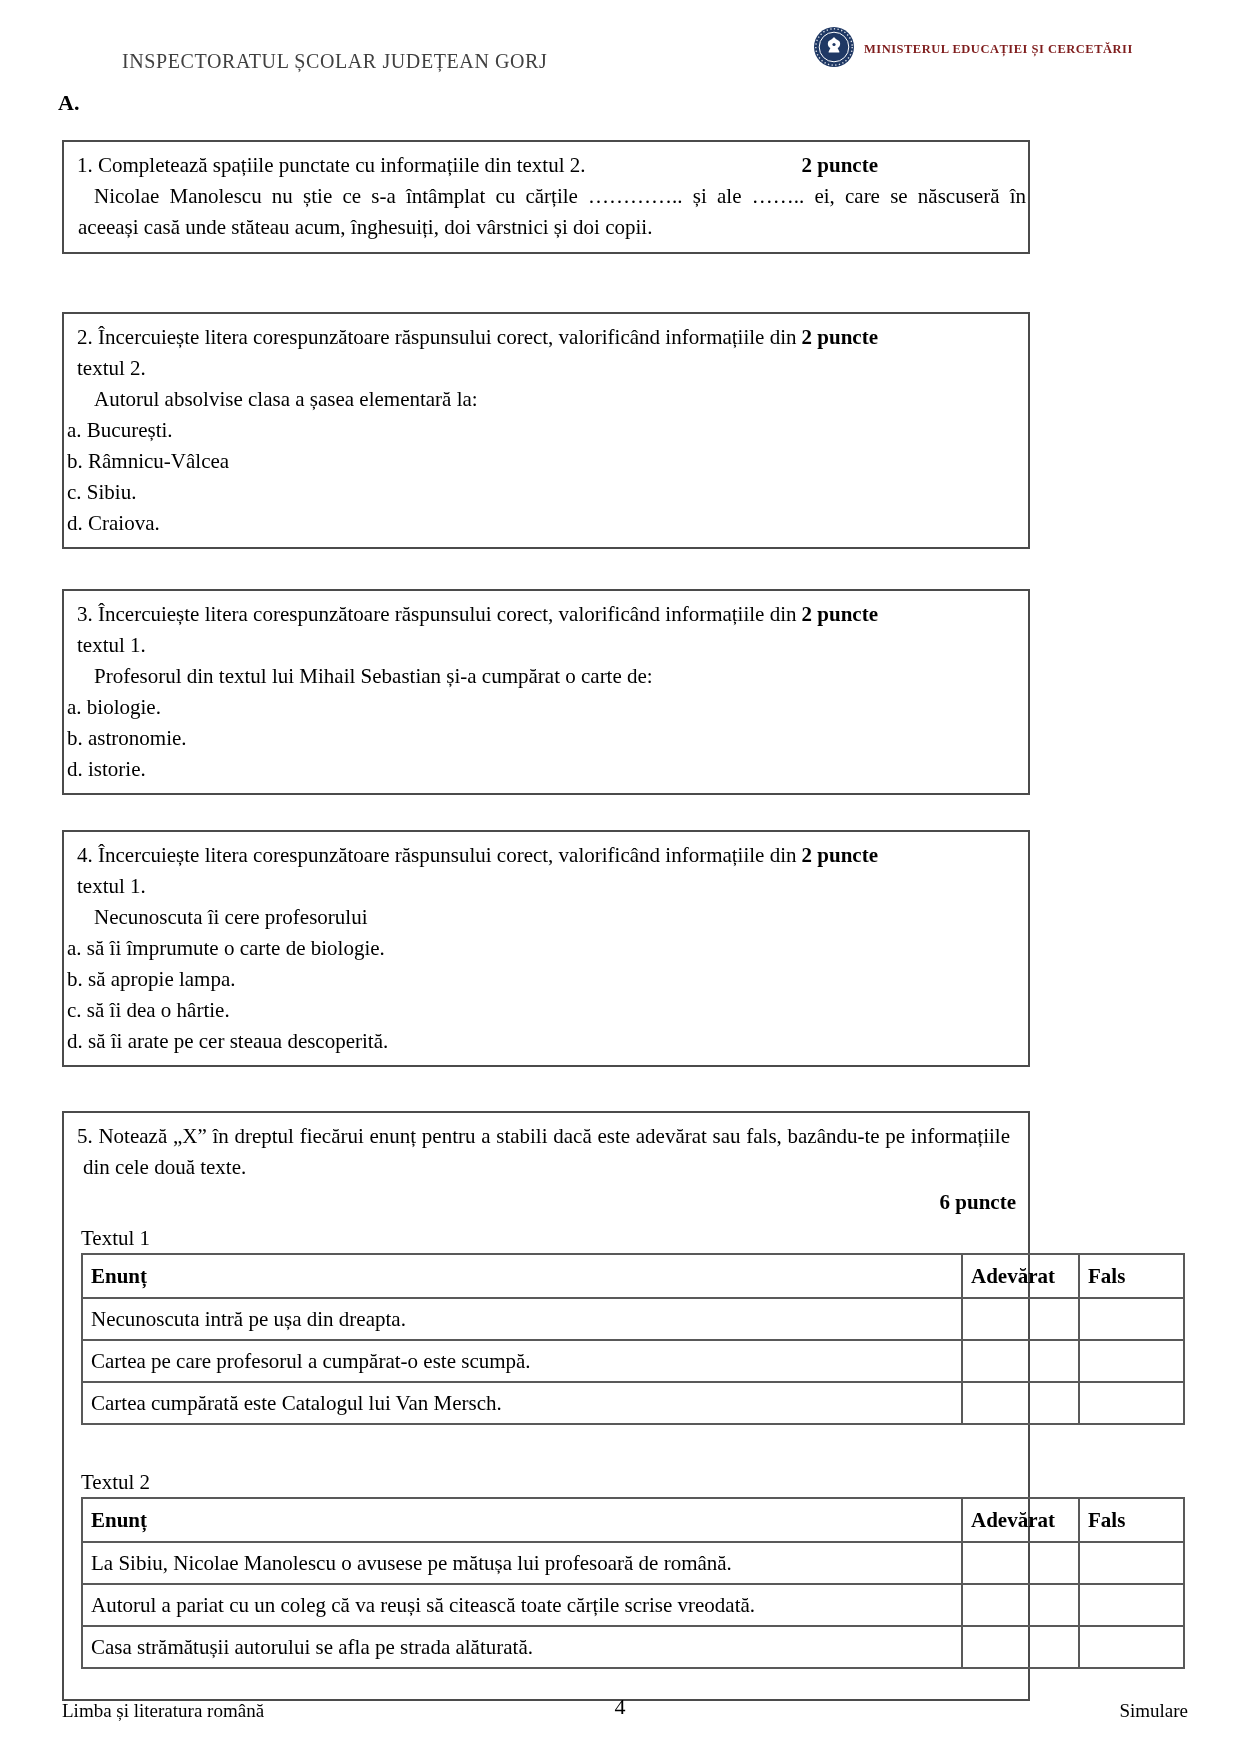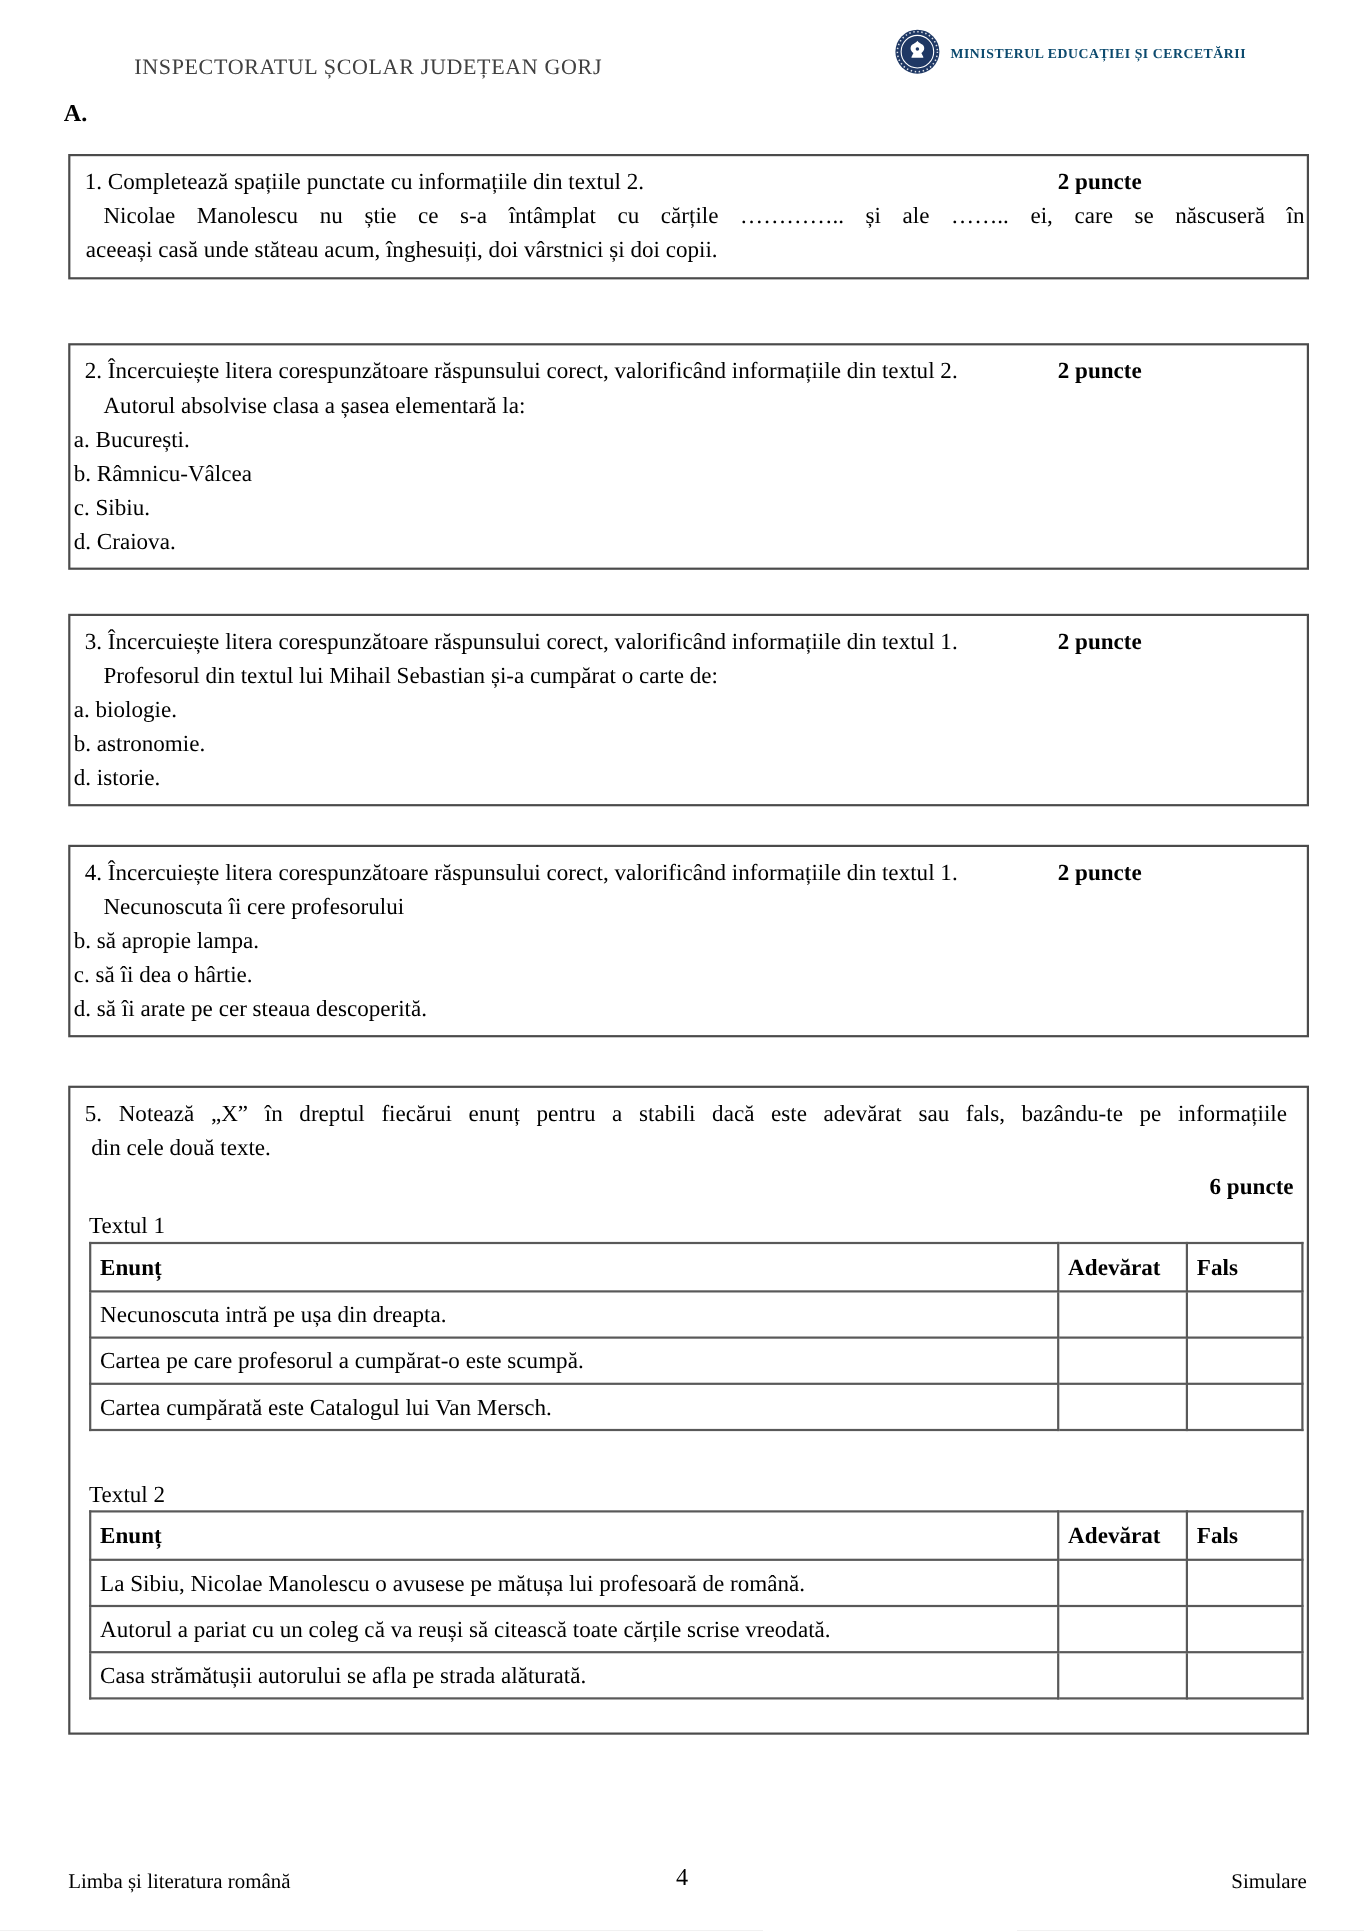--- a/index.html
+++ b/index.html
@@ -11,29 +11,29 @@
   
   .insp-title {
     position:absolute; left:122px; top:50px;
     font-size:20px; letter-spacing:0.6px; color:#404040;
   }
   .ministry {
     position:absolute; left:813px; top:26px;
     display:flex; align-items:center; gap:9px;
   }
   .ministry-name {
-    font-size:12.5px; font-weight:bold; letter-spacing:0.5px; color:#0c4a6e;
+    font-size:12.5px; font-weight:bold; letter-spacing:0.5px; color:#7f1d1d;
     white-space:nowrap;
   }
   .section-label {
     position:absolute; left:58px; top:90px;
     font-size:22px; font-weight:bold;
   }
   
-  .content { position:absolute; left:62px; top:140px; width:1128px; }
+  .content { position:absolute; left:62px; top:140px; width:968px; }
   .qbox {
     border:2px solid #4b4b4b; background:#fff; box-sizing:border-box;
     font-size:21px; line-height:31px; padding:8px 0 8px 0;
   }
   .prompt-row { display:flex; justify-content:space-between; padding-left:13px; }
   .prompt { flex:1; }
   .points { font-weight:bold; white-space:nowrap; margin-right:150px; }
   .stem { padding-left:30px; }
   .option { padding-left:3px; }
   
@@ -123,20 +123,21 @@
       <div class="option">b. astronomie.</div>
       <div class="option">d. istorie.</div>
     </div>
 
     <div class="qbox qbox-4">
       <div class="prompt-row">
         <span class="prompt">4. Încercuiește litera corespunzătoare răspunsului corect, valorificând informațiile din textul 1.</span>
         <span class="points">2 puncte</span>
       </div>
       <div class="stem">Necunoscuta îi cere profesorului</div>
+      <div class="option">a. să îi împrumute o carte de biologie.</div>
       <div class="option">b. să apropie lampa.</div>
       <div class="option">c. să îi dea o hârtie.</div>
       <div class="option">d. să îi arate pe cer steaua descoperită.</div>
     </div>
 
     <div class="qbox qbox-5">
       <div class="q5-line1">5. Notează „X” în dreptul fiecărui enunț pentru a stabili dacă este adevărat sau fals, bazându-te pe informațiile</div>
       <div class="q5-line2">din cele două texte.</div>
       <div class="q5-points">6 puncte</div>
 

